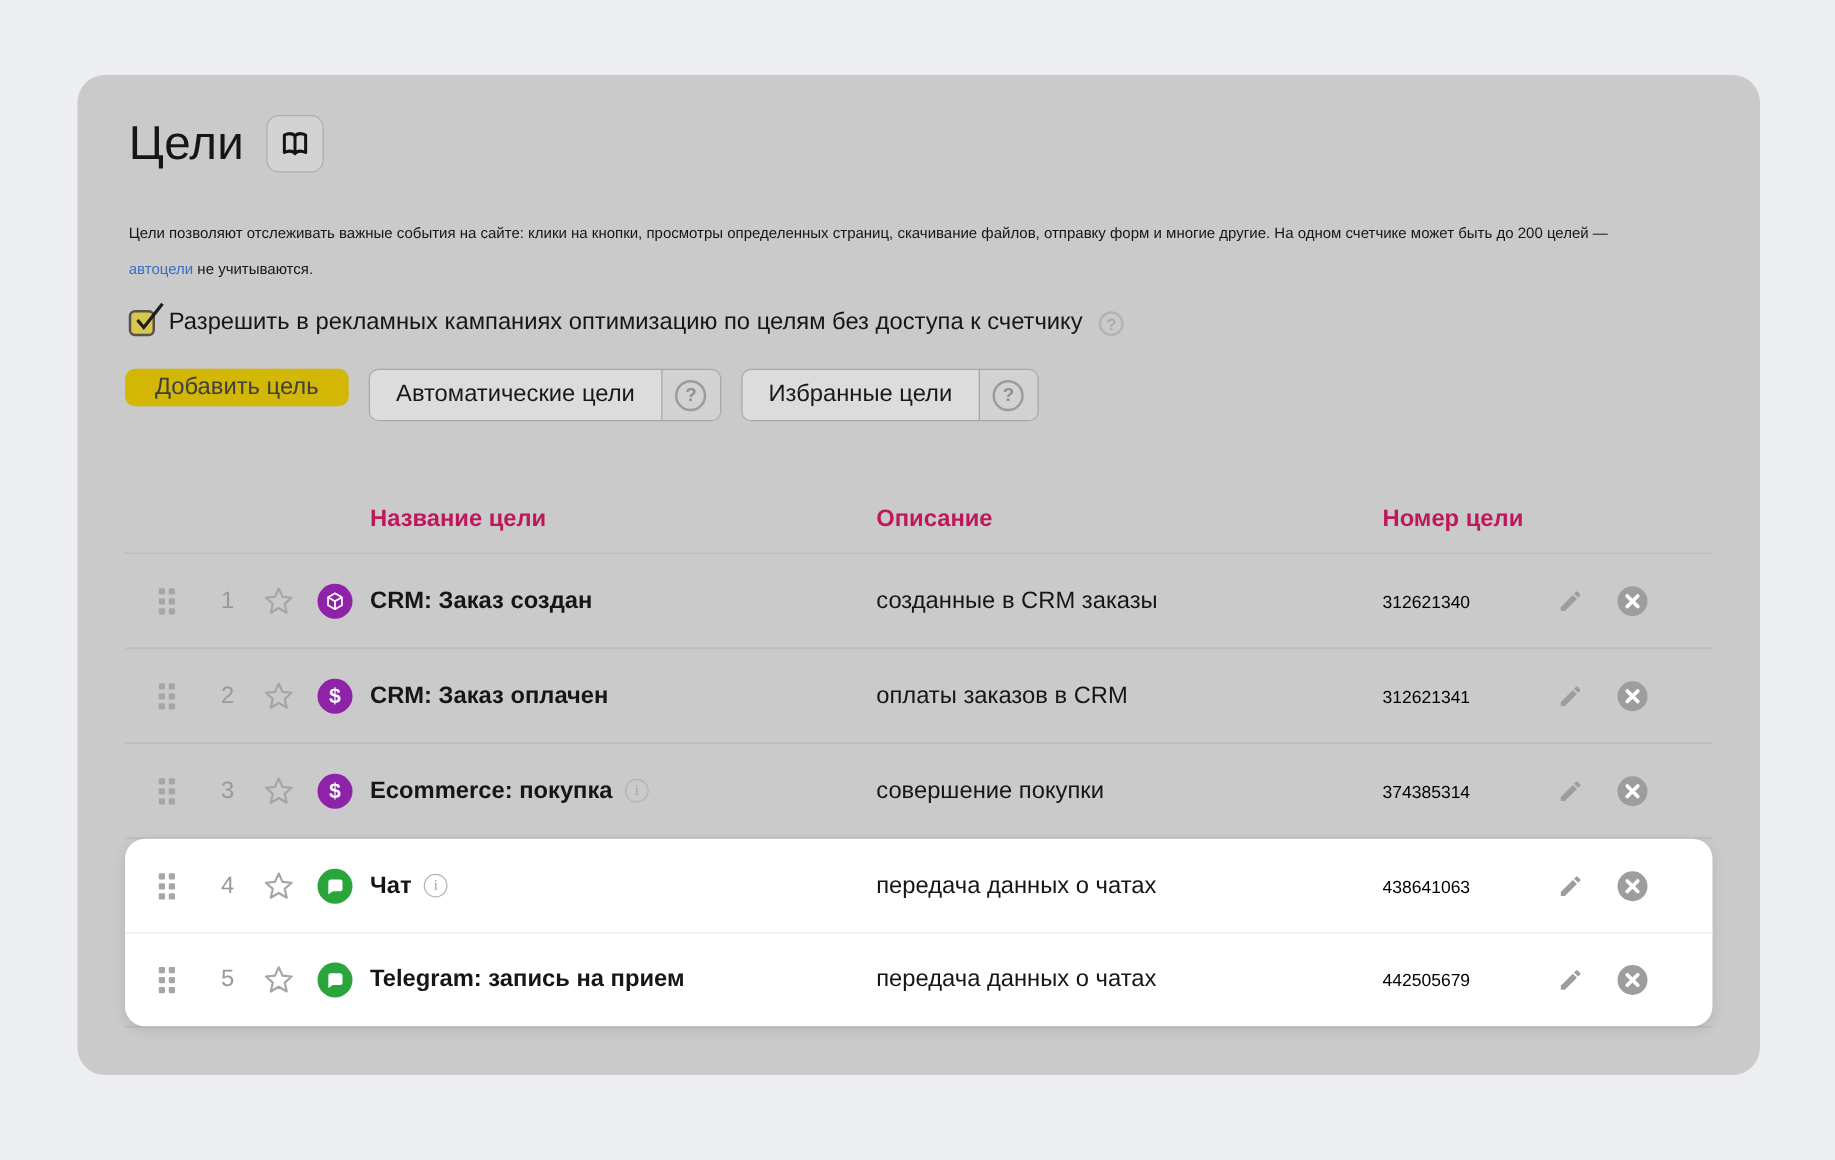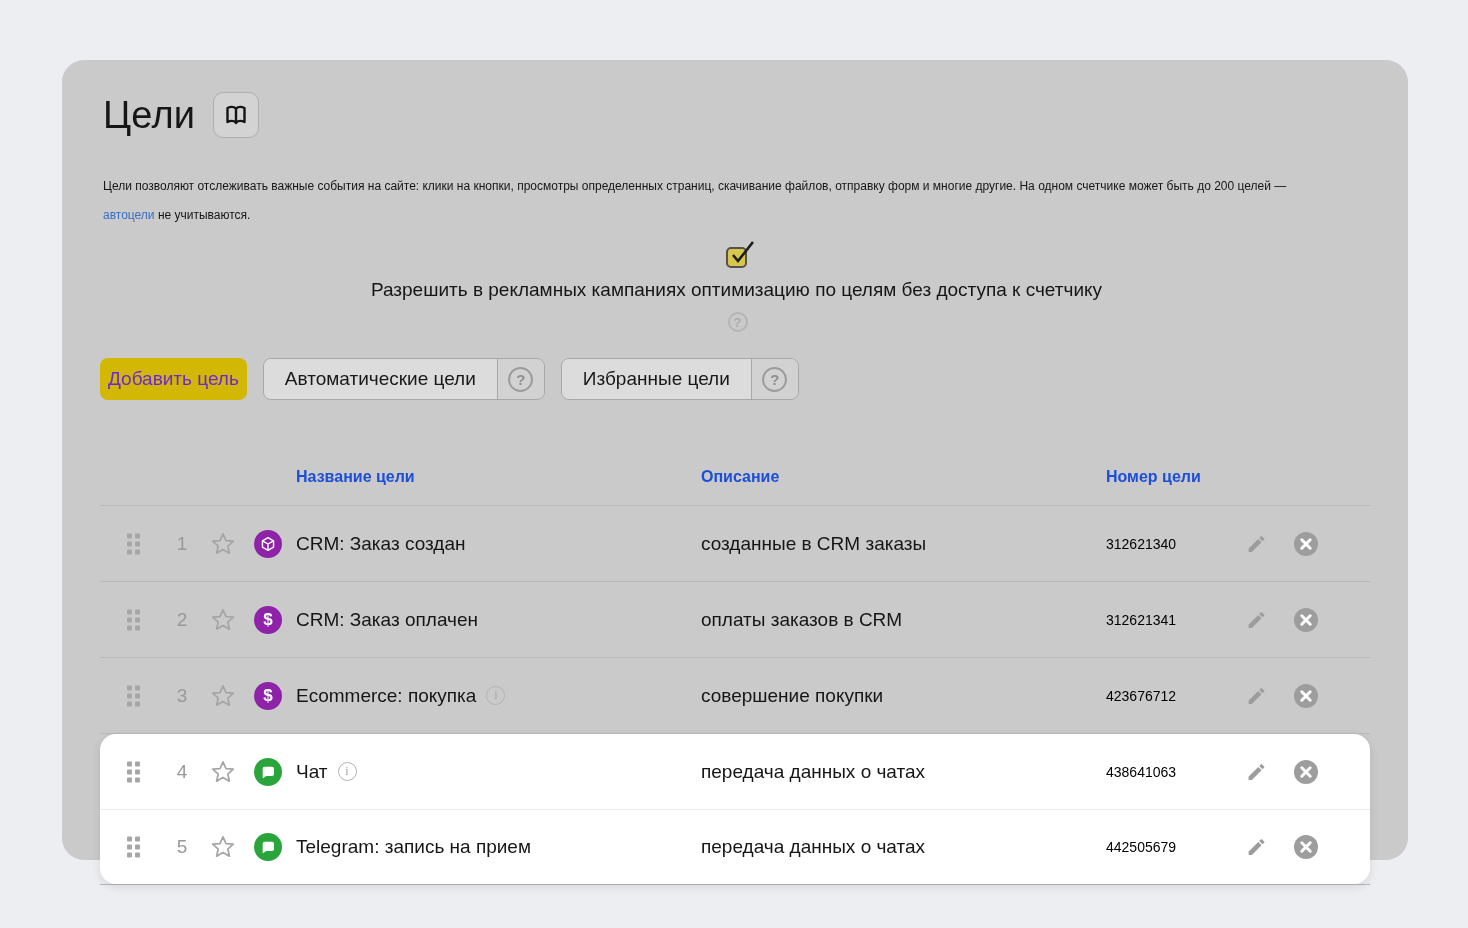--- a/index.html
+++ b/index.html
@@ -36,22 +36,22 @@
   .intro {
     margin-top:34px; padding-left:3px;
     font-size:12px; line-height:29px;
     max-width:1210px; color:#161616;
   }
   .intro a { color:#3a6fc4; text-decoration:none; cursor:pointer; }
 
   
   .optin-row {
     margin-top:17px; padding-left:3px;
-    display:flex; align-items:center; gap:11px;
-    font-size:19px; color:#161616;flex-direction:column;
+    display:flex; align-items:flex-end; gap:11px;
+    font-size:19px; color:#161616;
   }
   .checkbox {
     position:relative;
     width:21px; height:21px;
     border:2px solid #55524a; border-radius:5px;
     background:#d9c64f;
     cursor:pointer;
     flex:0 0 auto;
   }
   .checkbox svg { position:absolute; left:1px; top:-9px; overflow:visible; }
@@ -61,22 +61,22 @@
     color:#ababab; font-size:13px; font-weight:700;
     display:inline-flex; align-items:center; justify-content:center;
     margin-left:2px; flex:0 0 auto;
   }
 
   
   .actions-row { margin-top:26px; display:flex; gap:16px; align-items:stretch; }
   .btn-primary {
     background:#d2b705;
     border:none; border-radius:8px;
-    padding:0 8px; height:42px;
-    font-size:19px; color:#6d28d9;
+    padding:0 24px; height:30px;
+    font-size:19px; color:#404040;
     font-family:inherit;
     cursor:pointer;
   }
   .btn-seg {
     display:flex; align-items:stretch;
     border:1px solid #a7a7a7; border-radius:8px;
     overflow:hidden; height:42px;
     cursor:pointer;
     justify-content:space-between;
   }
@@ -91,21 +91,21 @@
     width:47px;
     display:flex; align-items:center; justify-content:center;
   }
   .btn-seg .seg-help .q-icon { margin:0; width:25px; height:25px; font-size:15px; border-color:#9c9c9c; color:#8f8f8f; }
 
   
   .goals-table { margin-top:58px; width:1270px; }
   .thead {
     position:relative; height:48px;
     border-bottom:1px solid #b9b9b9;
-    font-size:16px; font-weight:700; color:#1d4ed8;
+    font-size:19px; font-weight:700; color:#be185d;
   }
   .thead span { position:absolute; top:10px; }
   .th-name   { left:196px; }
   .th-desc   { left:601px; }
   .th-number { left:1006px; }
 
   .row { position:relative; height:76px; }
   .gray-rows .row { border-bottom:1px solid #b9b9b9; }
 
   .white-group {
@@ -131,21 +131,21 @@
   .ticon {
     left:154px; width:28px; height:28px; border-radius:50%;
     display:flex; align-items:center; justify-content:center;
   }
   .ticon .i-dollar { color:#fff; font-size:17px; font-weight:700; line-height:1; }
   .ticon svg { display:block; }
   .ticon [data-icon-type] { display:none; }
   .ticon [data-icon-type].show { display:flex; }
 
   .name-wrap { left:196px; display:flex; align-items:center; gap:10px; white-space:nowrap; }
-  .gname { font-size:19px; font-weight:400; color:#161616; }
+  .gname { font-size:19px; font-weight:700; color:#161616; }
   .info-icon {
     width:19px; height:19px; border-radius:50%;
     border:1.5px solid #b3b3b3;
     color:#a5a5a5; font-size:12px; font-style:normal; font-weight:400;
     display:none; align-items:center; justify-content:center;
     font-family:"Liberation Serif", serif;
   }
   .info-icon.show { display:inline-flex; }
 
   .desc { left:601px; font-size:19px; color:#161616; white-space:nowrap; }
@@ -307,21 +307,21 @@
     <span class="ticon" style="background: rgb(142, 34, 168);">
 
       <span data-icon-type="dollar" class="i-dollar show">$</span>
 
     </span>
     <span class="name-wrap">
       <span class="gname">Ecommerce: покупка</span>
       <i class="info-icon show">i</i>
     </span>
     <span class="desc">совершение покупки</span>
-    <span class="num">423676712</span>
+    <span class="num">374385314</span>
     <span class="edit-btn">
       <svg width="21" height="21" viewBox="0 0 24 24" fill="#9d9d9d">
         <path d="M3 17.25V21h3.75L17.8 9.94l-3.75-3.75L3 17.25zM20.71 7.04a1 1 0 0 0 0-1.41l-2.34-2.34a1 1 0 0 0-1.41 0l-1.83 1.83 3.75 3.75 1.83-1.83z"></path>
       </svg>
     </span>
     <span class="del-btn">
       <svg width="26" height="26" viewBox="0 0 26 26">
         <circle cx="13" cy="13" r="12" fill="#9d9d9d"></circle>
         <path d="M8.8 8.8l8.4 8.4M17.2 8.8l-8.4 8.4" stroke="#ffffff" stroke-width="3" stroke-linecap="round"></path>
       </svg>

